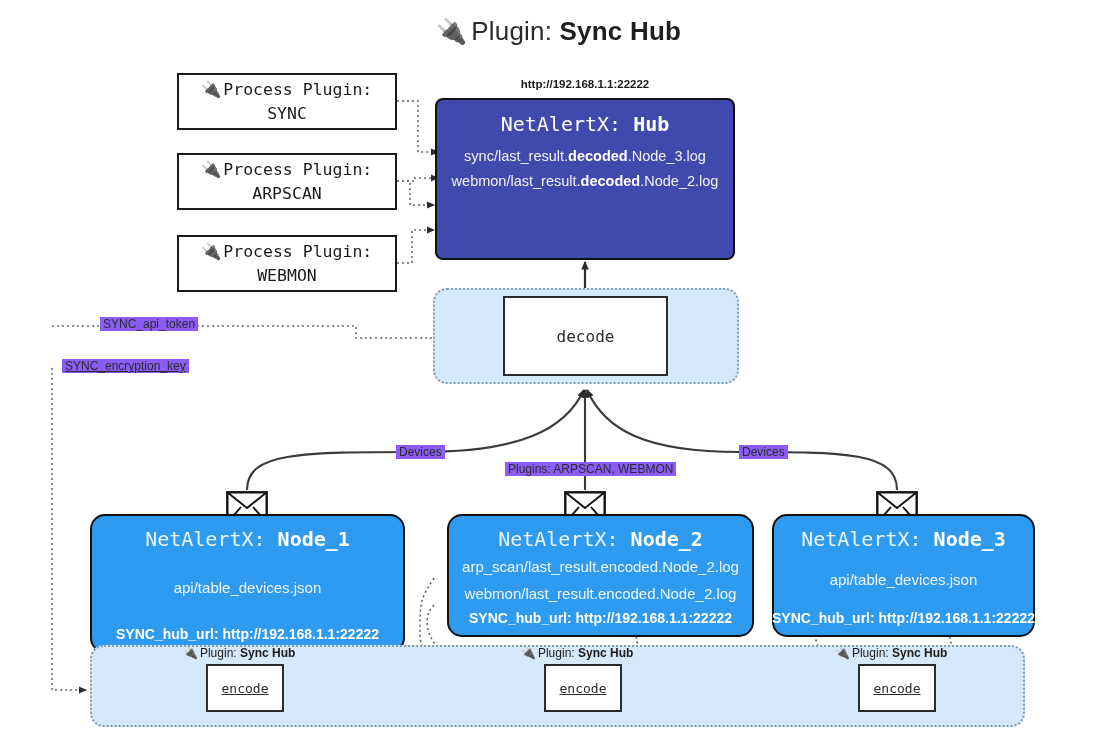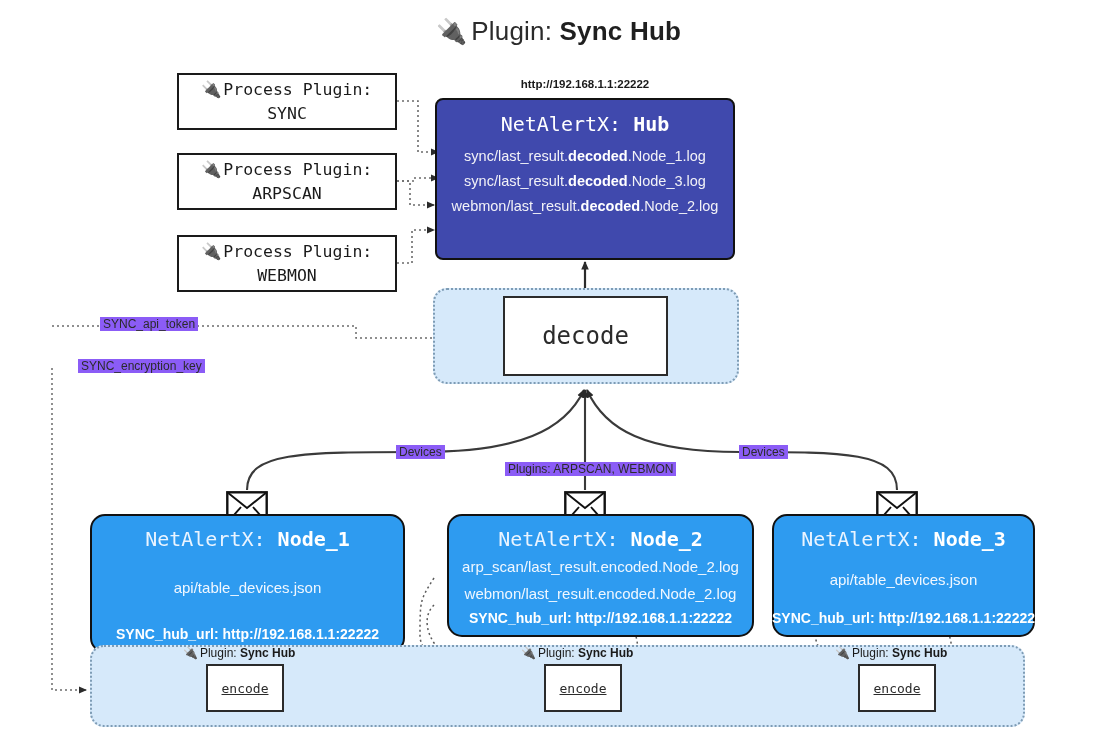--- a/index.html
+++ b/index.html
@@ -37,21 +37,21 @@
 
   
   .pane{position:absolute;box-sizing:border-box;background:#d6e9fa;
         border:2px dotted #7e9cb5;border-radius:14px;}
 
   
   .codebox{position:absolute;box-sizing:border-box;background:#ffffff;
            border:2.5px solid #2b2b2b;display:flex;align-items:center;
            justify-content:center;font-family:"DejaVu Sans Mono","Liberation Mono",monospace;
            color:#2b2b2b;}
-  .decode{font-size:24px;}
+  .decode{font-size:16px;}
   .encode{font-size:13px;text-decoration:underline;}
 
   
   .node{position:absolute;box-sizing:border-box;background:#2e9bf0;
         border:2.5px solid #111;border-radius:15px;color:#ffffff;
         display:flex;flex-direction:column;align-items:center;padding-top:11px;}
   .node .nname{font-family:"DejaVu Sans Mono","Liberation Mono",monospace;
                font-size:20px;color:#eaf4ff;white-space:nowrap;}
   .node .nname b{font-weight:bold;color:#ffffff;}
   .node .nlines{flex:1;display:flex;flex-direction:column;align-items:center;
@@ -144,30 +144,29 @@
     <div class="l1"><span class="plug">🔌</span><span>Process Plugin:</span></div>
     <div class="l2">WEBMON</div>
   </div>
 
   <div class="huburl" style="left:445px;top:78px;width:280px;">http://192.168.1.1:22222</div>
 
   <div class="hub" style="left:435px;top:98px;width:300px;height:162px;">
     <div class="hname">
       <span>NetAlertX:</span> <b>Hub</b>
     </div>
-    <div class="line"><span>sync/last_result.</span><b>decoded</b><span>.Node_1.log</span></div>
     <div class="line"><span>sync/last_result.</span><b>decoded</b><span>.Node_3.log</span></div>
     <div class="line"><span>webmon/last_result.</span><b>decoded</b><span>.Node_2.log</span></div>
   </div>
 
   <div class="pane" style="left:433px;top:288px;width:306px;height:96px;"></div>
   <div class="codebox decode" style="left:503px;top:296px;width:165px;height:80px;">decode</div>
 
   <div class="elabel" style="left:100px;top:317px;">SYNC_api_token</div>
-  <div class="elabel" style="left:78px;top:359px;">SYNC_encryption_key</div>
+  <div class="elabel" style="left:62px;top:359px;text-decoration:underline;">SYNC_encryption_key</div>
 
   <div class="elabel" style="left:396px;top:445px;">Devices</div>
   <div class="elabel" style="left:505px;top:462px;">Plugins: ARPSCAN, WEBMON</div>
   <div class="elabel" style="left:739px;top:445px;">Devices</div>
 
   <svg class="env" style="left:226px;top:491px;" width="42" height="33" viewBox="0 0 42 33">
     <rect x="1.3" y="1.3" width="39.4" height="30.4" fill="#fff" stroke="#111" stroke-width="2.4"></rect>
     <path d="M1.3,1.3 L21,17 L40.7,1.3 M1.3,31.7 L15,16 M40.7,31.7 L27,16" fill="none" stroke="#111" stroke-width="1.9"></path>
   </svg>
   <svg class="env" style="left:564px;top:491px;" width="42" height="33" viewBox="0 0 42 33">

